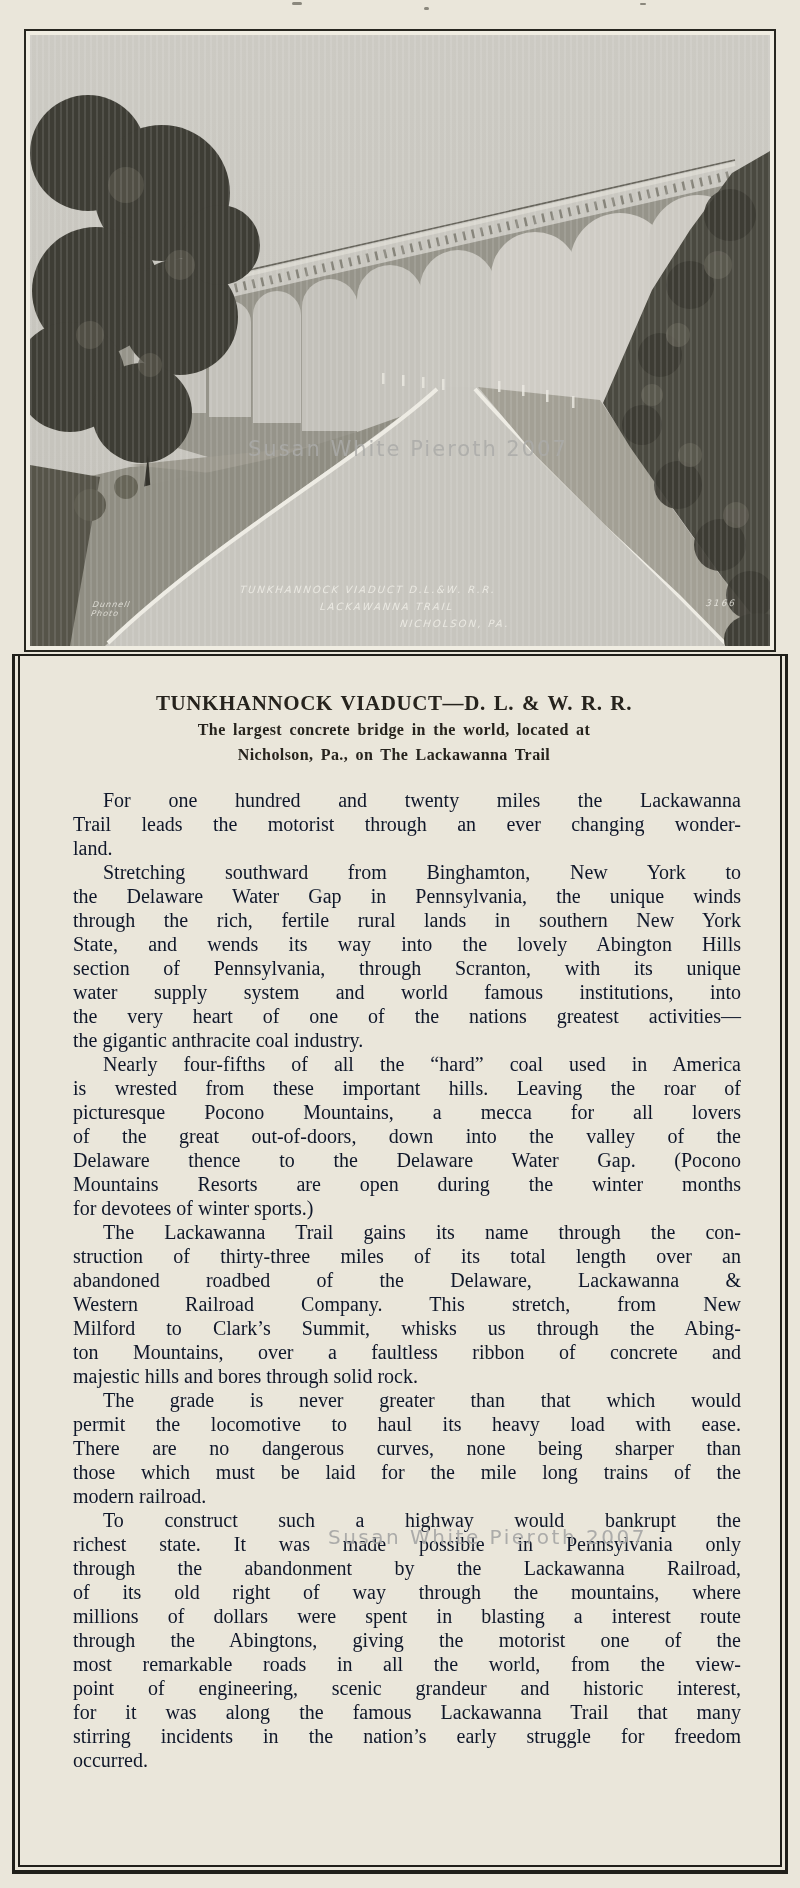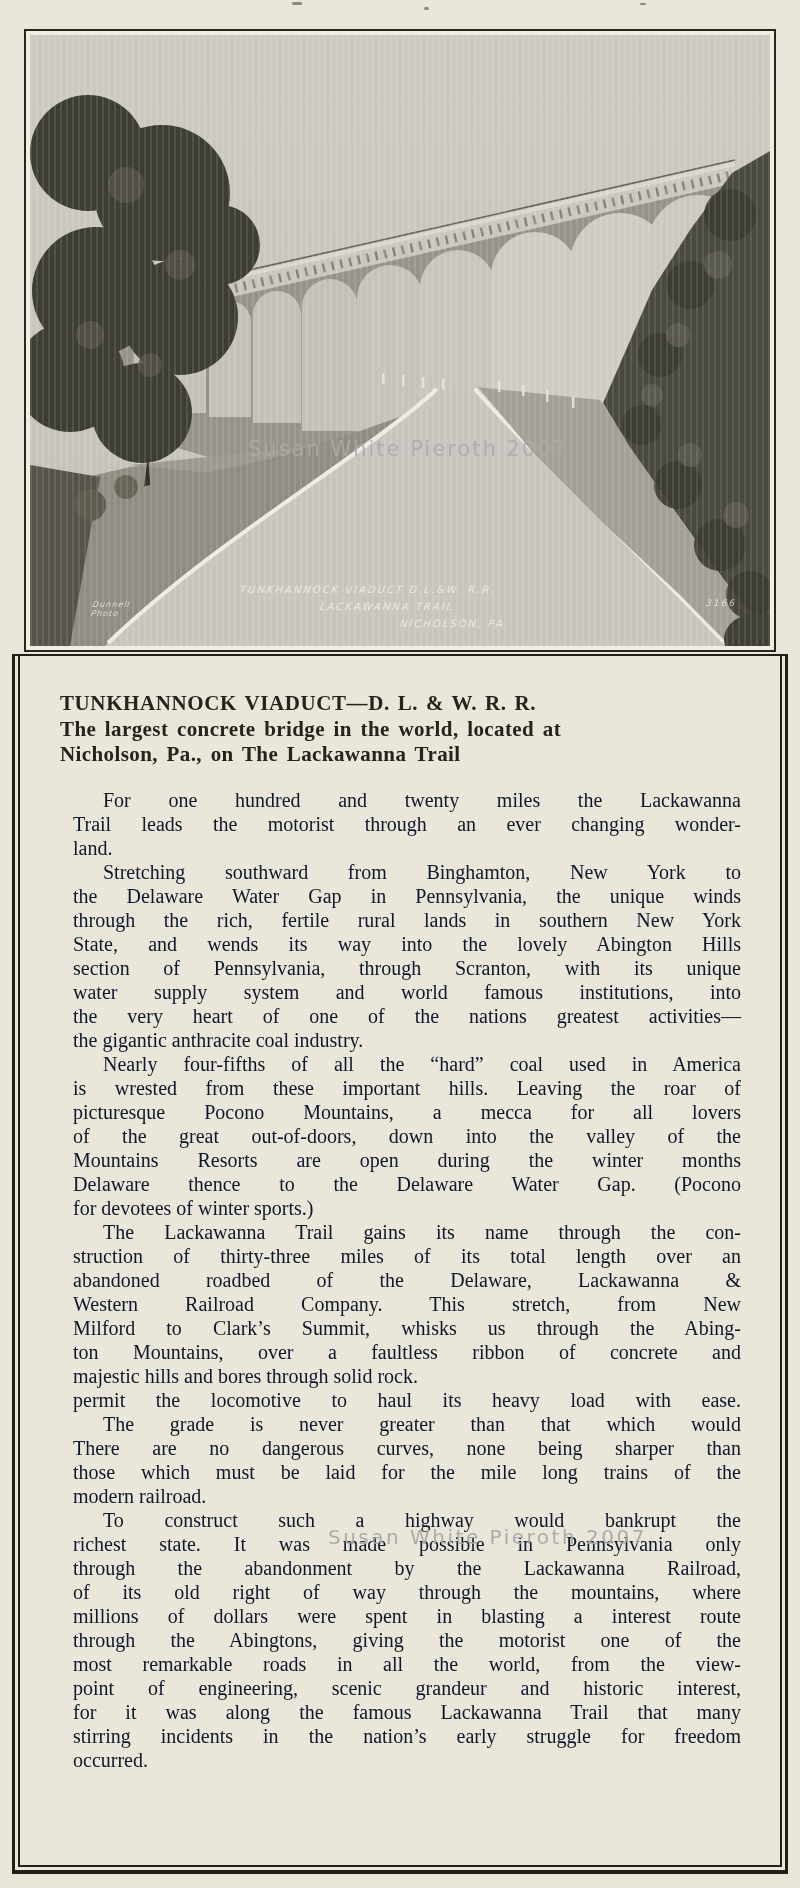--- a/index.html
+++ b/index.html
@@ -45,26 +45,26 @@
     position:absolute;left:12px;top:654px;width:776px;height:1220px;box-sizing:border-box;
     border-left:3px solid #201f1a;border-right:3px solid #201f1a;
     border-bottom:4px solid #201f1a;border-top:2px solid #201f1a;
   }
   .text-frame-inner{
     position:absolute;left:3px;right:3px;top:0;bottom:3px;
     border-left:2px solid #201f1a;border-right:2px solid #201f1a;
     border-bottom:2px solid #201f1a;
   }
   
-  .caption{position:absolute;left:60px;right:72px;top:690px;text-align:left;}
+  .caption{position:absolute;left:60px;right:72px;top:690px;text-align:center;}
   .caption .title{
     font-weight:bold;font-size:21px;line-height:27px;letter-spacing:.6px;word-spacing:2px;
   }
   .caption .subtitle{
-    font-weight:bold;font-size:21px;line-height:25px;letter-spacing:.4px;word-spacing:3px;
+    font-weight:bold;font-size:16px;line-height:25px;letter-spacing:.4px;word-spacing:3px;
   }
   
   .body-text{
     position:absolute;left:73px;top:788px;width:668px;
     font-size:20px;line-height:24px;color:#0f172a;
   }
   .para{margin:0;}
   .line{text-align:justify;text-align-last:justify;text-justify:inter-word;white-space:normal;}
   .line.last{text-align-last:left;}
   .line.first{text-indent:30px;}
@@ -209,36 +209,36 @@
       <div class="line">section of Pennsylvania, through Scranton, with its unique</div>
       <div class="line">water supply system and world famous institutions, into</div>
       <div class="line">the very heart of one of the nations greatest activities—</div>
       <div class="line last">the gigantic anthracite coal industry.</div>
     </div>
     <div class="para">
       <div class="line first">Nearly four-fifths of all the “hard” coal used in America</div>
       <div class="line">is wrested from these important hills.  Leaving the roar of</div>
       <div class="line">picturesque Pocono Mountains, a mecca for all lovers</div>
       <div class="line">of the great out-of-doors, down into the valley of the</div>
+      <div class="line">Delaware thence to the Delaware Water Gap.  (Pocono</div>
       <div class="line">Mountains Resorts are open during the winter months</div>
-      <div class="line">Delaware thence to the Delaware Water Gap.  (Pocono</div>
       <div class="line last">for devotees of winter sports.)</div>
     </div>
     <div class="para">
       <div class="line first">The Lackawanna Trail gains its name through the con-</div>
       <div class="line">struction of thirty-three miles of its total length over an</div>
       <div class="line">abandoned roadbed of the Delaware, Lackawanna &amp;</div>
       <div class="line">Western Railroad Company.  This stretch, from New</div>
       <div class="line">Milford to Clark’s Summit, whisks us through the Abing-</div>
       <div class="line">ton Mountains, over a faultless ribbon of concrete and</div>
       <div class="line last">majestic hills and bores through solid rock.</div>
     </div>
     <div class="para">
+      <div class="line first">The grade is never greater than that which would</div>
       <div class="line">permit the locomotive to haul its heavy load with ease.</div>
-      <div class="line first">The grade is never greater than that which would</div>
       <div class="line">There are no dangerous curves, none being sharper than</div>
       <div class="line">those which must be laid for the mile long trains of the</div>
       <div class="line last">modern railroad.</div>
     </div>
     <div class="para">
       <div class="line first">To construct such a highway would bankrupt the</div>
       <div class="line">richest state.  It was made possible in Pennsylvania only</div>
       <div class="line">through the abandonment by the Lackawanna Railroad,</div>
       <div class="line">of its old right of way through the mountains, where</div>
       <div class="line">millions of dollars were spent in blasting a interest route</div>

